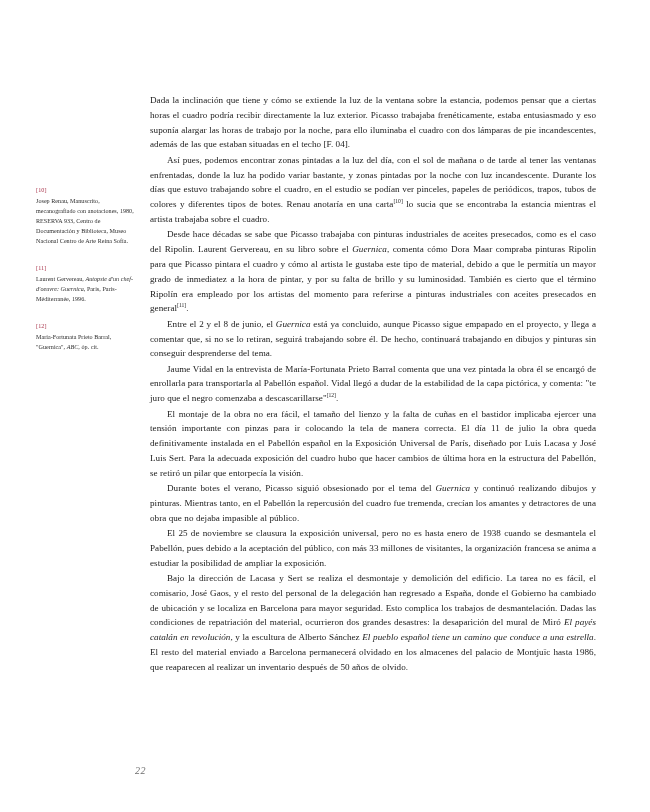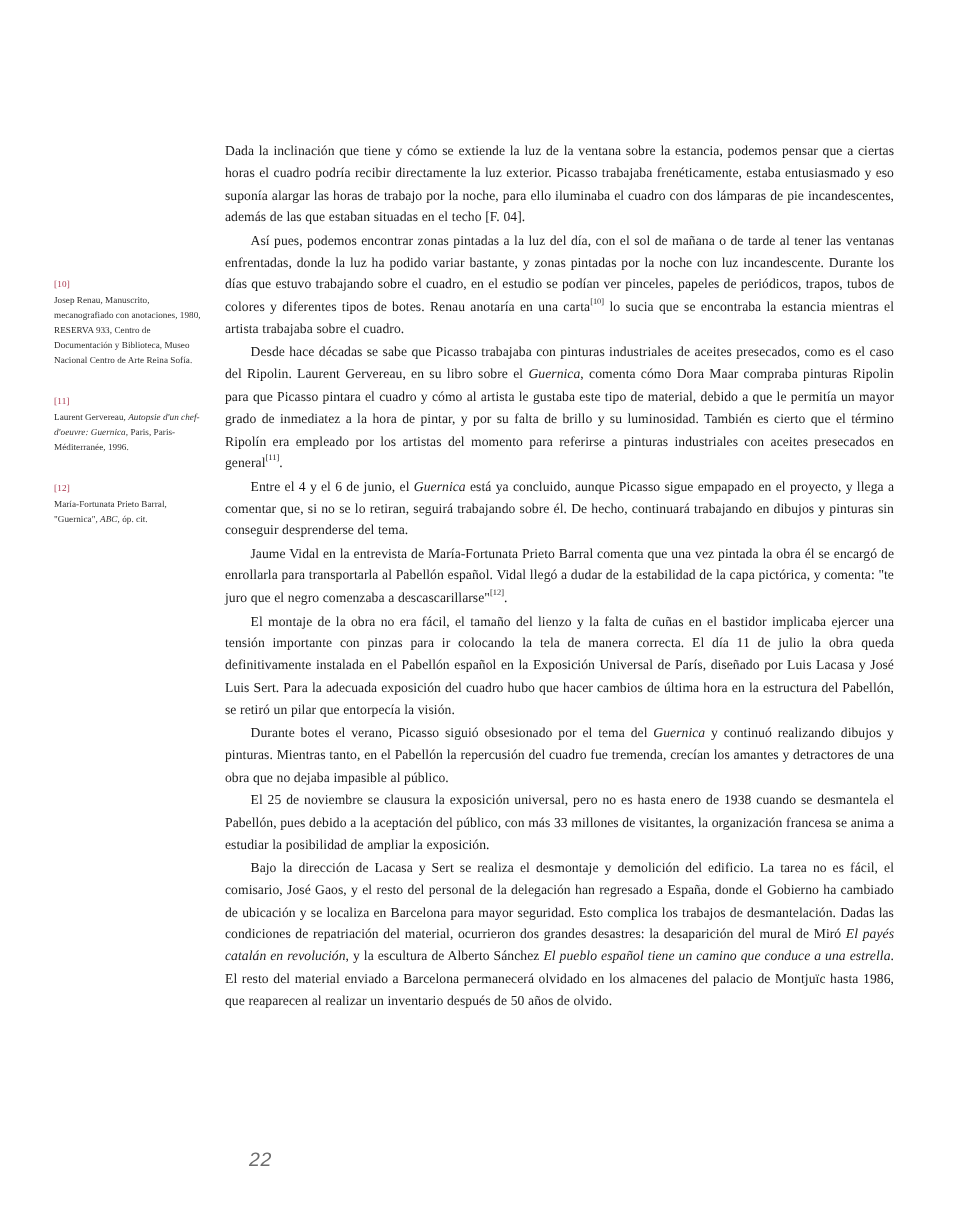--- a/index.html
+++ b/index.html
@@ -82,24 +82,24 @@
   sup.fn {
     font-size: 5.6px;
     vertical-align: super;
     line-height: 0;
     letter-spacing: 0;
   }
 
   
   .folio {
     position: absolute;
-    left: 166px;
+    left: 135px;
     top: 765px;
-    font-family: Liberation Sans, sans-serif;
-    font-size: 13px;
+    font-family: Liberation Serif, serif;
+    font-size: 10px;
     color: #6d6d6d;
     font-style: italic;
     letter-spacing: 0.04em;
   }
 </style>
 </head>
 <body>
 
 <div class="page">
 
@@ -115,21 +115,21 @@
       <div class="margin-note">
         <div class="margin-note-number">[12]</div>
         <div class="margin-note-text">María-Fortunata Prieto Barral, "Guernica", <i>ABC</i>, óp. cit.</div>
       </div>
     </div>
 
   <div class="text-col">
       <p class="para first"><span>Dada la inclinación que tiene y cómo se extiende la luz de la ventana sobre la estancia, podemos pensar que a ciertas horas el cuadro podría recibir directamente la luz exterior. Picasso trabajaba frenéticamente, estaba entusiasmado y eso suponía alargar las horas de trabajo por la noche, para ello iluminaba el cuadro con dos lámparas de pie incandescentes, además de las que estaban situadas en el techo [F. 04].</span></p>
       <p class="para"><span>Así pues, podemos encontrar zonas pintadas a la luz del día, con el sol de mañana o de tarde al tener las ventanas enfrentadas, donde la luz ha podido variar bastante, y zonas pintadas por la noche con luz incandescente. Durante los días que estuvo trabajando sobre el cuadro, en el estudio se podían ver pinceles, papeles de periódicos, trapos, tubos de colores y diferentes tipos de botes. Renau anotaría en una carta</span><sup class="fn">[10]</sup><span> lo sucia que se encontraba la estancia mientras el artista trabajaba sobre el cuadro.</span></p>
       <p class="para"><span>Desde hace décadas se sabe que Picasso trabajaba con pinturas industriales de aceites presecados, como es el caso del Ripolin. Laurent Gervereau, en su libro sobre el </span><i>Guernica</i><span>, comenta cómo Dora Maar compraba pinturas Ripolin para que Picasso pintara el cuadro y cómo al artista le gustaba este tipo de material, debido a que le permitía un mayor grado de inmediatez a la hora de pintar, y por su falta de brillo y su luminosidad. También es cierto que el término Ripolín era empleado por los artistas del momento para referirse a pinturas industriales con aceites presecados en general</span><sup class="fn">[11]</sup><span>.</span></p>
-      <p class="para"><span>Entre el 4 y el 6 de junio, el </span><i>Guernica</i><span> está ya concluido, aunque Picasso sigue empapado en el proyecto, y llega a comentar que, si no se lo retiran, seguirá trabajando sobre él. De hecho, continuará trabajando en dibujos y pinturas sin conseguir desprenderse del tema.</span></p>
+      <p class="para"><span>Entre el 2 y el 8 de junio, el </span><i>Guernica</i><span> está ya concluido, aunque Picasso sigue empapado en el proyecto, y llega a comentar que, si no se lo retiran, seguirá trabajando sobre él. De hecho, continuará trabajando en dibujos y pinturas sin conseguir desprenderse del tema.</span></p>
       <p class="para"><span>Jaume Vidal en la entrevista de María-Fortunata Prieto Barral comenta que una vez pintada la obra él se encargó de enrollarla para transportarla al Pabellón español. Vidal llegó a dudar de la estabilidad de la capa pictórica, y comenta: "te juro que el negro comenzaba a descascarillarse"</span><sup class="fn">[12]</sup><span>.</span></p>
       <p class="para"><span>El montaje de la obra no era fácil, el tamaño del lienzo y la falta de cuñas en el bastidor implicaba ejercer una tensión importante con pinzas para ir colocando la tela de manera correcta. El día 11 de julio la obra queda definitivamente instalada en el Pabellón español en la Exposición Universal de París, diseñado por Luis Lacasa y José Luis Sert. Para la adecuada exposición del cuadro hubo que hacer cambios de última hora en la estructura del Pabellón, se retiró un pilar que entorpecía la visión.</span></p>
       <p class="para"><span>Durante botes el verano, Picasso siguió obsesionado por el tema del </span><i>Guernica</i><span> y continuó realizando dibujos y pinturas. Mientras tanto, en el Pabellón la repercusión del cuadro fue tremenda, crecían los amantes y detractores de una obra que no dejaba impasible al público.</span></p>
       <p class="para"><span>El 25 de noviembre se clausura la exposición universal, pero no es hasta enero de 1938 cuando se desmantela el Pabellón, pues debido a la aceptación del público, con más 33 millones de visitantes, la organización francesa se anima a estudiar la posibilidad de ampliar la exposición.</span></p>
       <p class="para"><span>Bajo la dirección de Lacasa y Sert se realiza el desmontaje y demolición del edificio. La tarea no es fácil, el comisario, José Gaos, y el resto del personal de la delegación han regresado a España, donde el Gobierno ha cambiado de ubicación y se localiza en Barcelona para mayor seguridad. Esto complica los trabajos de desmantelación. Dadas las condiciones de repatriación del material, ocurrieron dos grandes desastres:  la desaparición del mural de Miró </span><i>El payés catalán en revolución</i><span>, y la escultura de Alberto Sánchez </span><i>El pueblo español tiene un camino que conduce a una estrella</i><span>. El resto del material enviado a Barcelona permanecerá olvidado en los almacenes del palacio de Montjuïc hasta 1986, que reaparecen al realizar un inventario después de 50 años de olvido.</span></p>
     </div>
 
   <div class="folio">22</div>
 
 </div>

